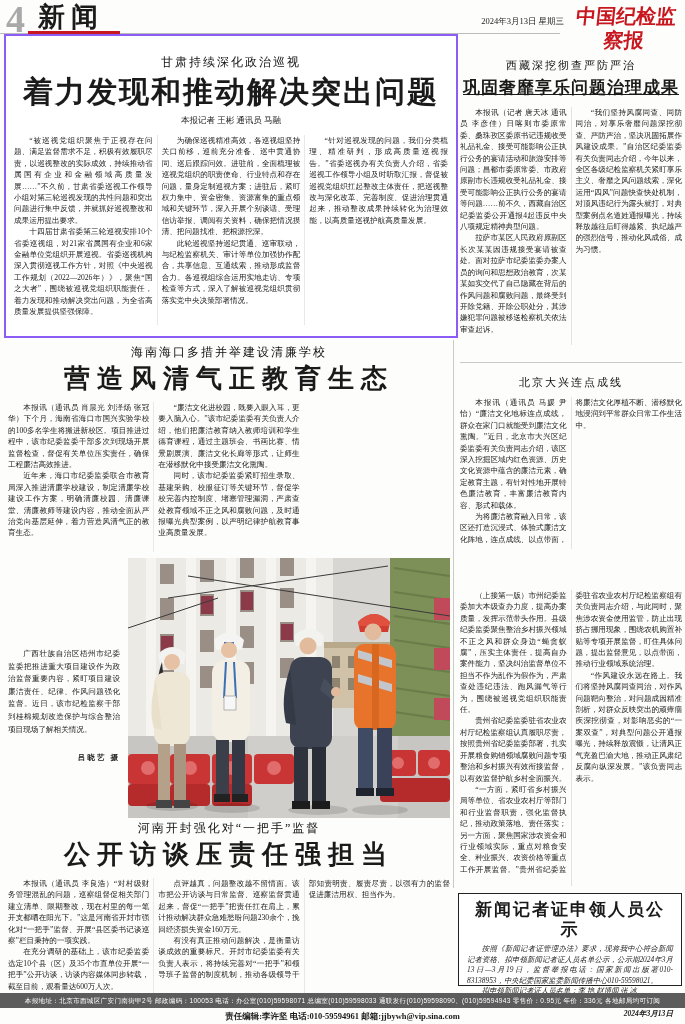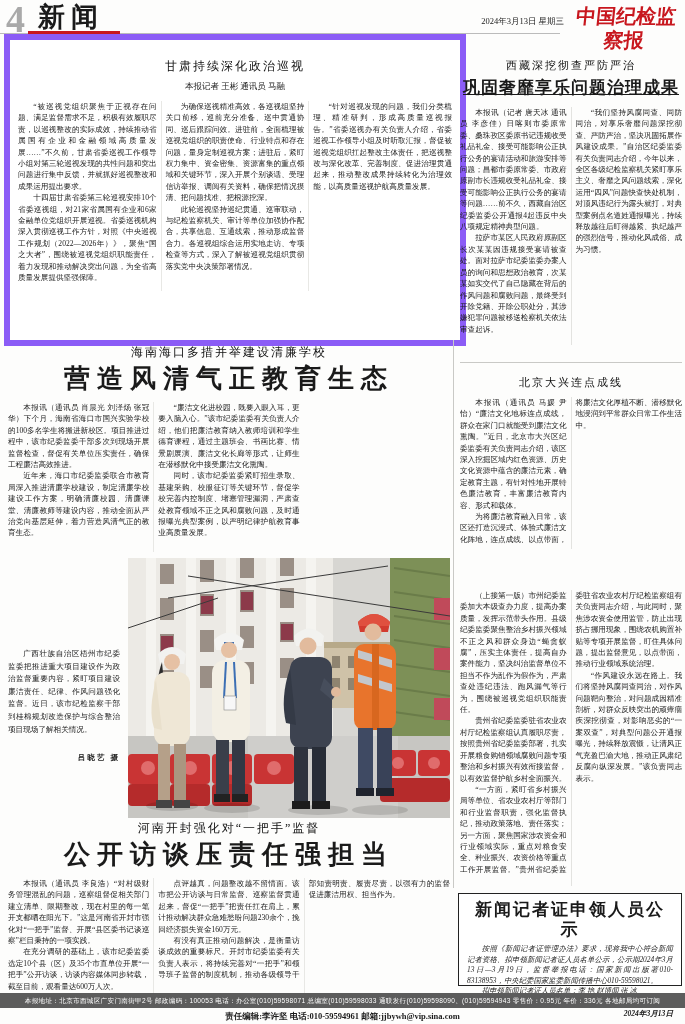--- a/index.html
+++ b/index.html
@@ -11,21 +11,21 @@
   .abs{position:absolute;}
   
   .page-num{left:6px;top:0px;font-size:38px;color:#a9a9a9;font-weight:bold;line-height:38px;}
   .section-name{left:38px;top:2px;font-size:27px;font-weight:bold;letter-spacing:6px;line-height:30px;}
   .hdr-rule-gray{left:0;top:33px;width:560px;height:1px;background:#bbb;}
   .hdr-rule-red{left:28px;top:31px;width:92px;height:3px;background:#c8171e;}
   .hdr-date{left:452px;top:16px;width:112px;font-size:8.5px;color:#222;text-align:right;}
   .masthead{left:568px;top:4px;width:114px;font-size:20px;font-weight:bold;color:#c8171e;
     transform:skewX(-6deg);letter-spacing:0px;line-height:24px;text-align:center;}
   
-  .redbox{left:4px;top:34px;width:450px;height:300px;border:6px solid #8b5cf6;background:#fff;}
+  .redbox{left:4px;top:34px;width:450px;height:300px;border:2px solid #8b5cf6;background:#fff;}
   
   .kicker{font-size:12px;text-align:center;letter-spacing:2px;color:#111;}
   .headline-xl{font-size:30px;font-weight:bold;text-align:center;letter-spacing:2px;line-height:34px;}
   .headline-lg{font-size:26px;font-weight:bold;text-align:center;letter-spacing:7px;line-height:30px;}
   .headline-md{font-size:17px;font-weight:bold;text-align:center;letter-spacing:1px;line-height:24px;text-decoration:underline;}
   .headline-md2{font-size:19px;font-weight:bold;text-align:center;letter-spacing:3px;line-height:24px;}
   .byline{font-size:8.5px;text-align:center;color:#222;}
   .body-text p{margin:0;text-indent:2em;font-size:7.6px;line-height:11.4px;text-align:justify;}
   .cols2{column-count:2;column-gap:9px;column-fill:auto;column-rule:1px solid #e3e3e0;}
   .cols3{column-count:3;column-gap:9px;column-fill:auto;column-rule:1px solid #e8e8e5;}
@@ -54,20 +54,21 @@
 
 <div class="abs page-num">4</div>
 <div class="abs section-name">新闻</div>
 <div class="abs hdr-rule-gray"></div>
 <div class="abs hdr-rule-red"></div>
 <div class="abs hdr-date">2024年3月13日  星期三</div>
 <div class="abs masthead">中国纪检监察报</div>
 
 <div class="abs redbox">
   <div class="kicker" style="margin-top:18px;">甘肃持续深化政治巡视</div>
+  <div class="headline-xl" style="margin-top:4px;">着力发现和推动解决突出问题</div>
   <div class="byline" style="margin-top:6px;">本报记者 王彬 通讯员 马融</div>
   <div class="body-text cols3 clip" style="margin:8px 8px 0;height:190px;">
       <p>“被巡视党组织聚焦于正视存在问题、满足监督需求不足，积极有效履职尽责，以巡视整改的实际成效，持续推动省属国有企业和金融领域高质量发展……”不久前，甘肃省委巡视工作领导小组对第三轮巡视发现的共性问题和突出问题进行集中反馈，并就抓好巡视整改和成果运用提出要求。</p>
       <p>十四届甘肃省委第三轮巡视安排10个省委巡视组，对21家省属国有企业和6家金融单位党组织开展巡视。省委巡视机构深入贯彻巡视工作方针，对照《中央巡视工作规划（2022—2026年）》，聚焦“国之大者”，围绕被巡视党组织职能责任，着力发现和推动解决突出问题，为全省高质量发展提供坚强保障。</p>
       <p>为确保巡视精准高效，各巡视组坚持关口前移，巡前充分准备、巡中贯通协同、巡后跟踪问效。进驻前，全面梳理被巡视党组织的职责使命、行业特点和存在问题，量身定制巡视方案；进驻后，紧盯权力集中、资金密集、资源富集的重点领域和关键环节，深入开展个别谈话、受理信访举报、调阅有关资料，确保把情况摸清、把问题找准、把根源挖深。</p>
       <p>此轮巡视坚持巡纪贯通、巡审联动，与纪检监察机关、审计等单位加强协作配合，共享信息、互通线索，推动形成监督合力。各巡视组综合运用实地走访、专项检查等方式，深入了解被巡视党组织贯彻落实党中央决策部署情况。</p>
       <p>“针对巡视发现的问题，我们分类梳理、精准研判，形成高质量巡视报告。”省委巡视办有关负责人介绍，省委巡视工作领导小组及时听取汇报，督促被巡视党组织扛起整改主体责任，把巡视整改与深化改革、完善制度、促进治理贯通起来，推动整改成果持续转化为治理效能，以高质量巡视护航高质量发展。</p>
     </div>
 </div>
 

